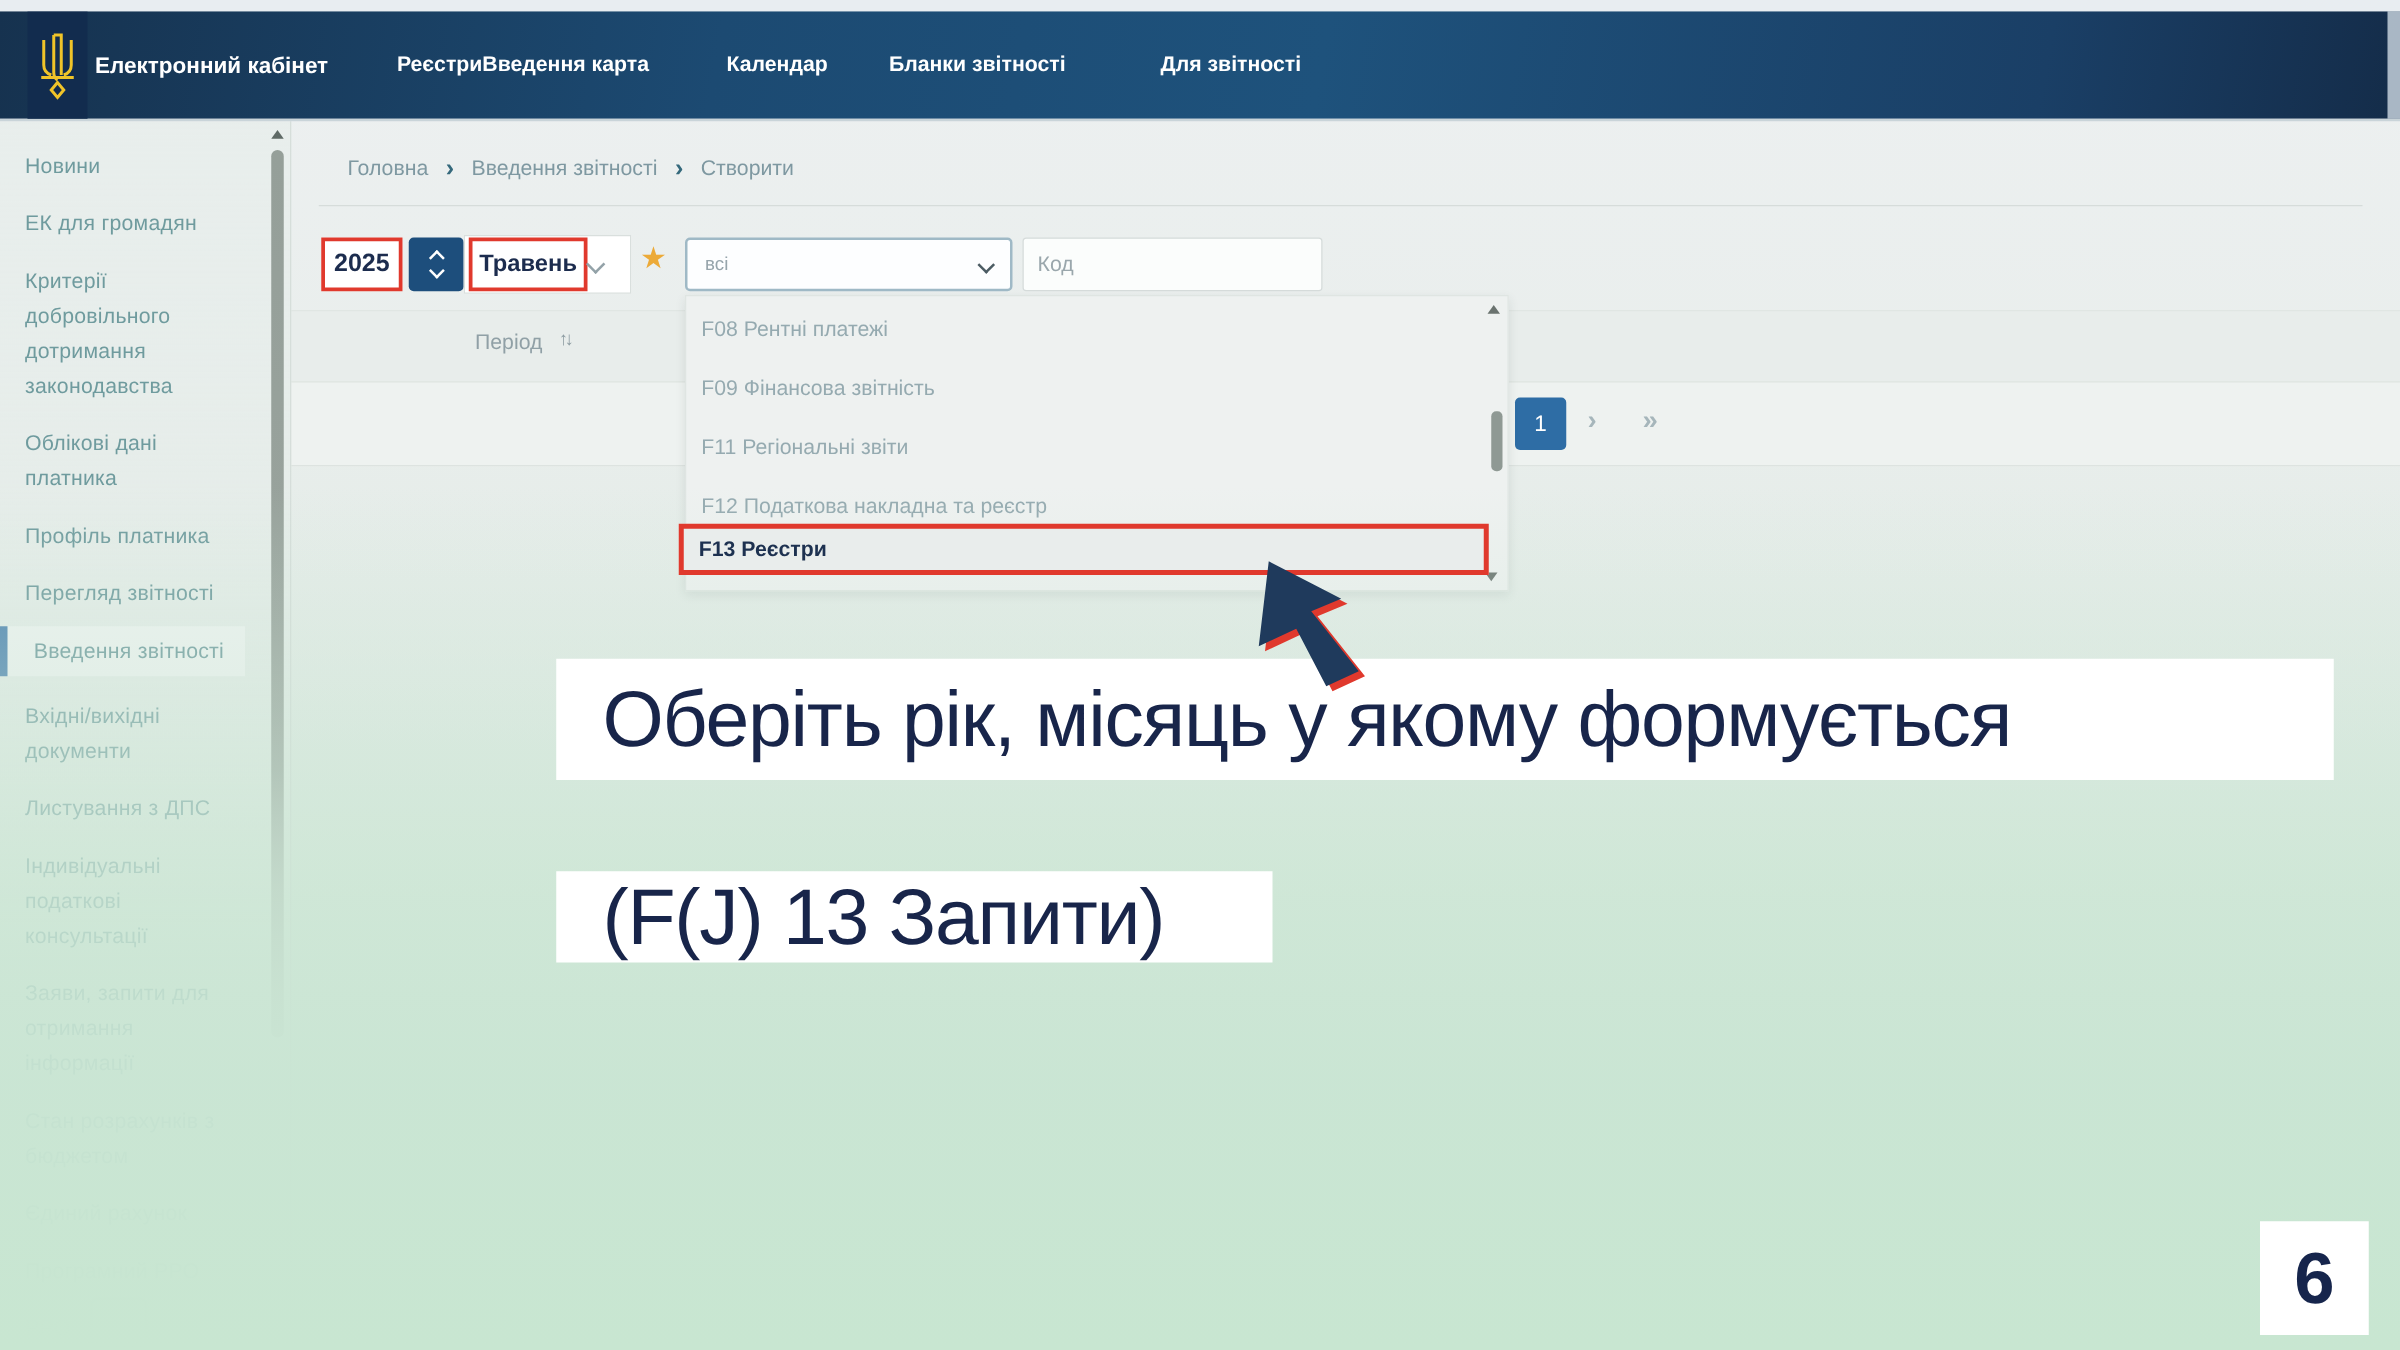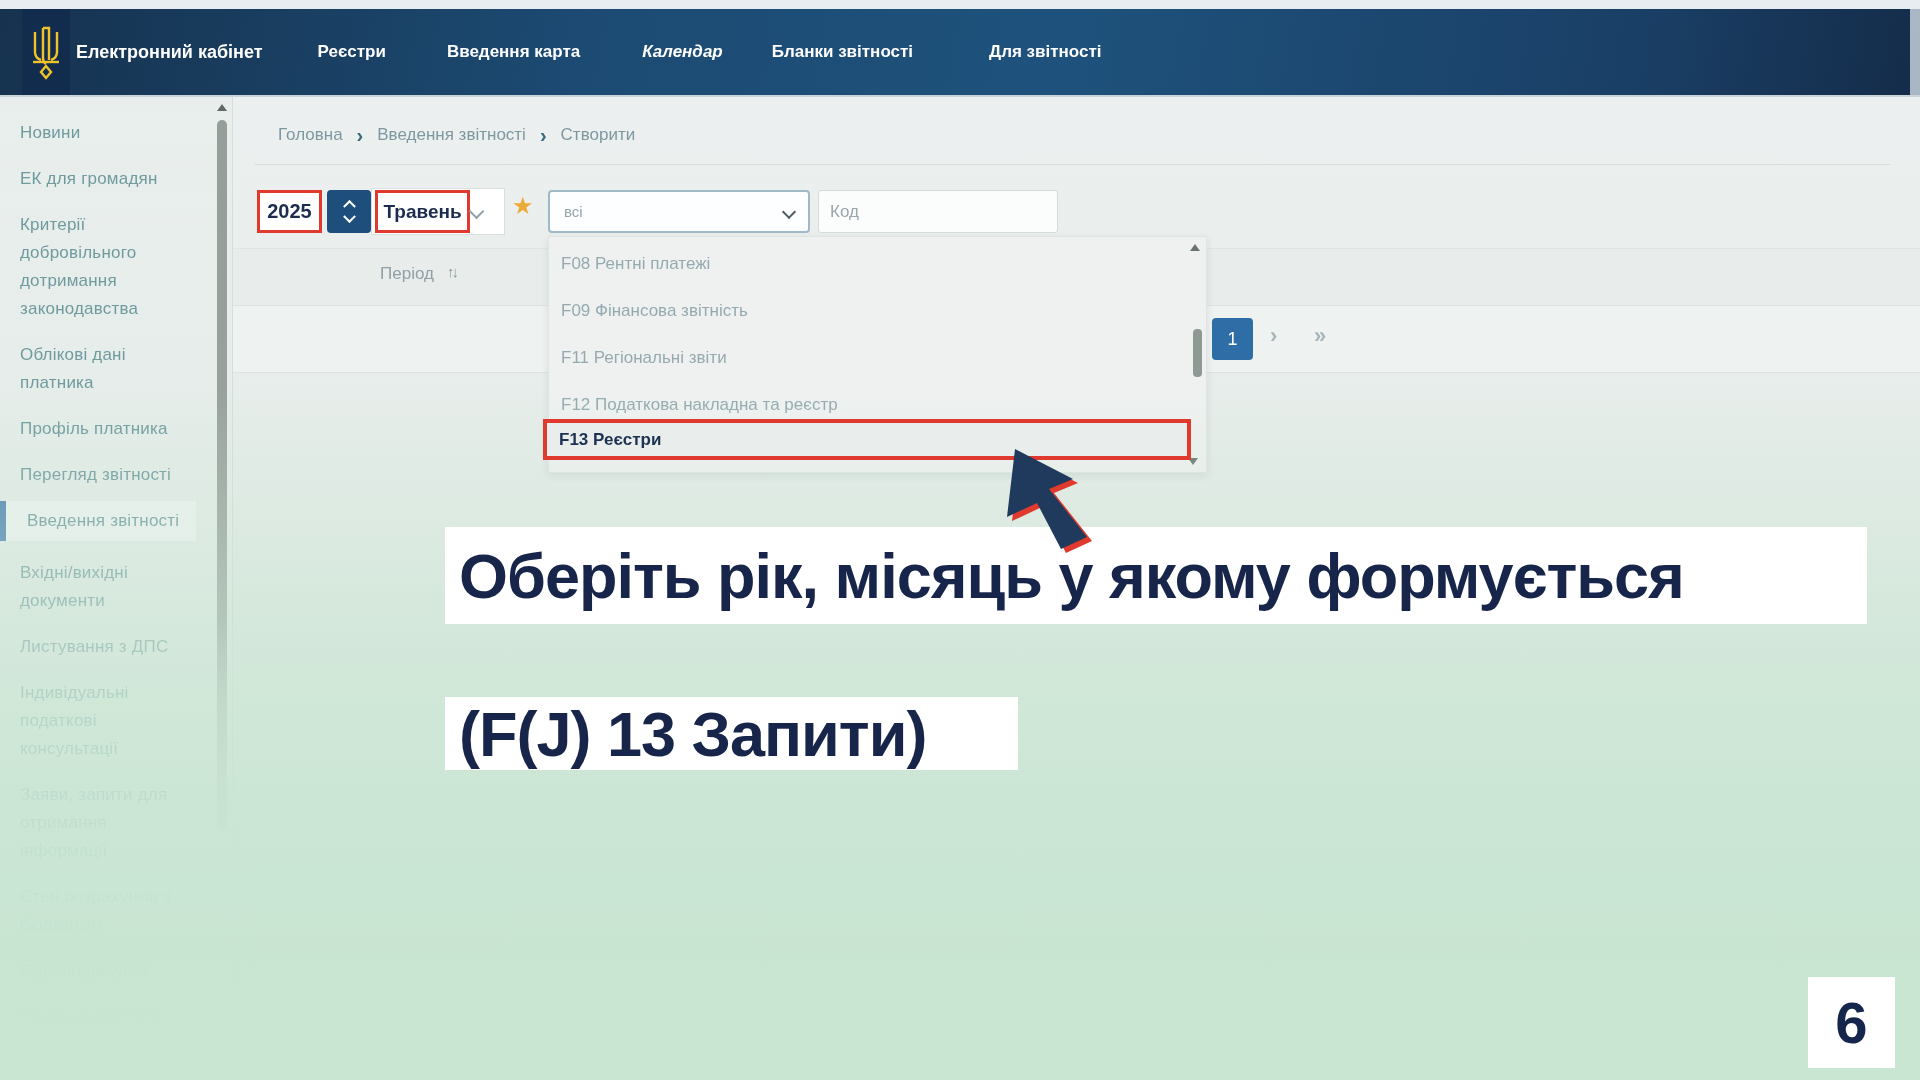--- a/index.html
+++ b/index.html
@@ -10,22 +10,22 @@
   
   .topstrip{position:absolute;left:0;top:0;width:1920px;height:9px;background:#e8edf1;z-index:82;}
   .topbar{position:absolute;left:0;top:9px;width:1920px;height:88px;z-index:81;
     background:linear-gradient(100deg,#16324f 0%,#1c4a72 30%,#1e527c 55%,#1a3f66 85%,#142c49 100%);
     border-bottom:2px solid #c9d4d9;display:flex;align-items:center;}
   .logo{position:absolute;left:22px;top:0;width:48px;height:86px;background:#122c4e;
     display:flex;align-items:center;justify-content:center;}
   .navitems{position:absolute;left:76px;top:0;height:100%;display:flex;align-items:center;}
   .navitem{color:#ffffff;font-weight:bold;font-size:17px;white-space:nowrap;cursor:default;}
   .brand{font-size:18px;}
-  .nv0{margin-right:55px;} .nv1{margin-right:61px;} .nv2{margin-right:62px;}
-  .nv3{margin-right:49px;font-style:italic;} .nv4{margin-right:76px;}
+  .nv0{margin-right:55px;} .nv1{} .nv2{margin-right:62px;}
+  .nv3{margin-right:49px;} .nv4{margin-right:76px;}
   .scrolledge{position:absolute;right:0;top:0;width:10px;height:100%;background:#c3d0da;opacity:.85;}
 
   
   .sidebar{position:absolute;left:0;top:97px;width:233px;height:983px;z-index:6;
     background:linear-gradient(180deg,rgba(232,238,236,.95) 0%,rgba(228,236,232,.6) 40%,rgba(228,236,232,0) 70%);
     border-right:1px solid rgba(206,215,211,.7);padding:22px 36px 0 20px;
     font-size:17px;line-height:28px;color:#6f9b9e;letter-spacing:.2px;}
   .sb-item{margin-bottom:18px;cursor:pointer;}
   .sb-item.active{margin:-6px 0 18px -20px;padding:6px 4px 6px 21px;
     background:rgba(238,243,241,.95);border-left:6px solid #4d83b0;color:#6f9b9e;}
@@ -92,21 +92,21 @@
   .overlay{position:absolute;left:0;top:0;width:1920px;height:1080px;z-index:50;pointer-events:none;
     background:linear-gradient(180deg,rgba(205,231,214,0) 0%,rgba(205,231,214,0) 36%,
       rgba(205,231,214,.38) 52%,rgba(203,230,212,.72) 66%,rgba(201,229,211,.93) 80%,#c8e6d1 100%);}
 
   
   .f13-box{position:absolute;left:543px;top:419px;width:648px;height:41px;background:#e9edec;
     border:4px solid #e0392d;z-index:60;display:flex;align-items:center;padding-left:12px;
     font-size:17px;font-weight:bold;color:#1d3150;cursor:pointer;}
   .arrow-svg{position:absolute;left:998px;top:441px;z-index:70;}
   .ann{position:absolute;background:#fff;display:flex;align-items:center;z-index:65;
-    color:#18254a;font-weight:bold;font-size:63px;letter-spacing:-1px;white-space:nowrap;padding-left:14px;}
+    color:#18254a;font-weight:normal;font-size:63px;letter-spacing:-1px;white-space:nowrap;padding-left:37px;}
   .ann1{left:445px;top:527px;width:1422px;height:97px;}
   .ann2{left:445px;top:624px;width:1250px;height:73px;}
   .ann3{left:445px;top:697px;width:573px;height:73px;}
   .page-num{position:absolute;left:1808px;top:977px;width:87px;height:91px;background:#fff;z-index:65;
     display:flex;align-items:center;justify-content:center;font-size:58px;font-weight:bold;color:#16254c;}
 
   
   .faded-ic{position:absolute;left:72px;top:1038px;width:46px;height:40px;border:2px solid rgba(120,150,140,.30);
     border-radius:6px;z-index:4;}
   .faded-bar{position:absolute;left:160px;top:1048px;width:250px;height:16px;background:rgba(140,175,160,.18);

